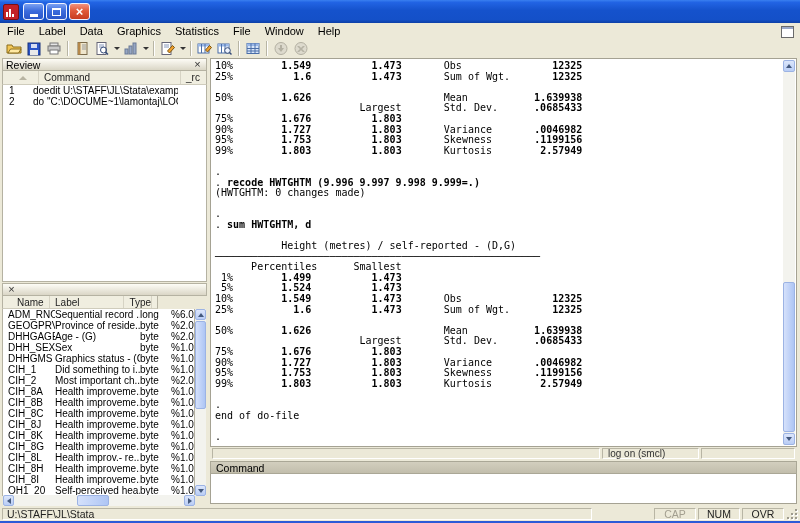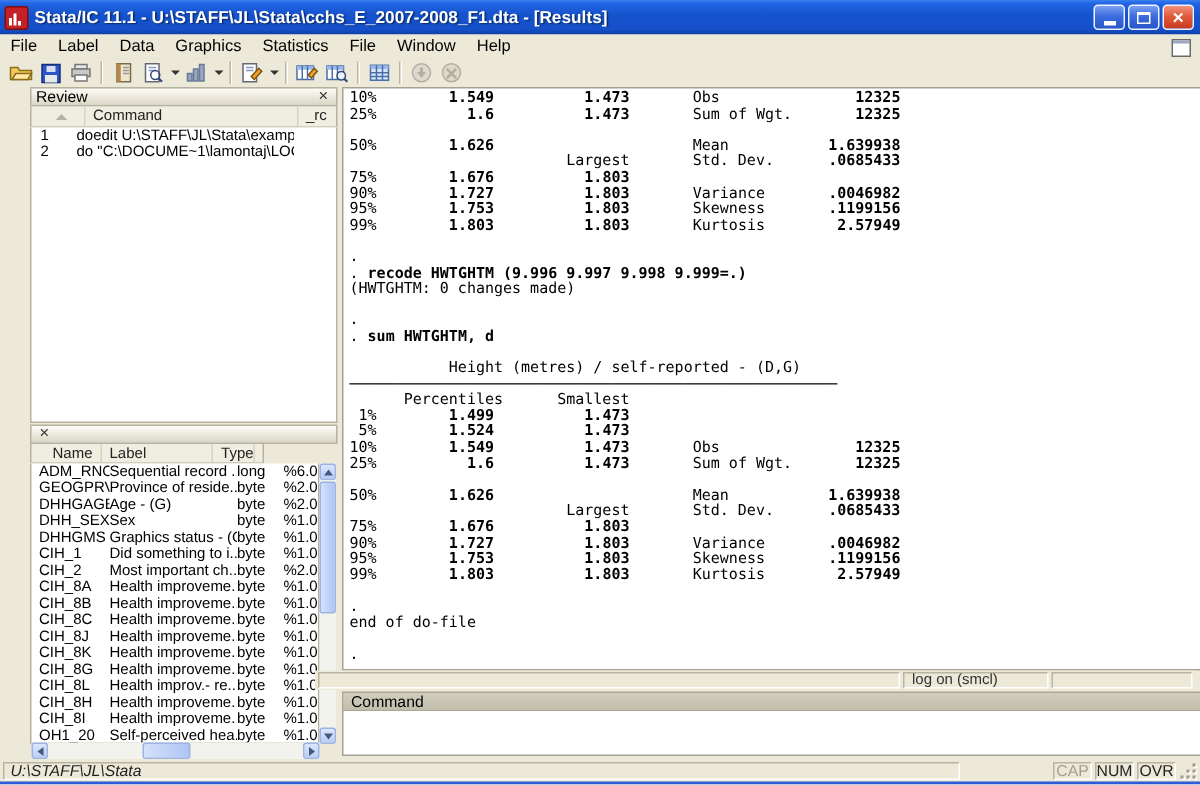--- a/index.html
+++ b/index.html
@@ -33,21 +33,21 @@
   .toolbar{position:absolute;left:0;top:39px;width:800px;height:19px;background:#ece9d8;display:flex;align-items:center;padding-left:4px;box-sizing:border-box;}
   .tbtn{width:20px;height:17px;display:flex;align-items:center;justify-content:center;flex:0 0 auto;}
   .tbtn svg{display:block;}
   .tdrop{width:9px;height:17px;display:flex;align-items:center;justify-content:center;flex:0 0 auto;}
   .tri-down{width:0;height:0;border-left:3px solid transparent;border-right:3px solid transparent;border-top:3px solid #333;}
   .tsep{width:1px;height:15px;background:#b8b5a4;border-right:1px solid #fff;margin:0 3px;flex:0 0 auto;}
 
   
   .main{position:absolute;left:0;top:58px;width:800px;height:449px;}
 
-  .panel{position:absolute;background:#ece9d8;margin-left:18px;}
+  .panel{position:absolute;background:#ece9d8;}
   .panel-title{height:13px;background:linear-gradient(180deg,#fdfcf6,#dad6c6);border:1px solid #b5b2a2;display:flex;align-items:center;font-size:10.5px;padding:0 3px;box-sizing:border-box;}
   .panel-title .pt-label{flex:1;}
   .panel-title .pt-close{font-size:11px;line-height:9px;color:#333;width:11px;text-align:center;}
   .cols-header{height:13px;background:#f0eee0;border-left:1px solid #b5b2a2;border-right:1px solid #b5b2a2;border-bottom:1px solid #cfccbc;display:flex;font-size:10px;color:#222;}
   .hcell{border-right:1px solid #d6d3c4;padding-left:5px;display:flex;align-items:center;box-sizing:border-box;overflow:hidden;white-space:nowrap;}
   .sort-tri{width:0;height:0;border-left:4px solid transparent;border-right:4px solid transparent;border-bottom:4px solid #b8b4a2;margin:0 auto;}
   .list{background:#fff;border:1px solid #b5b2a2;border-top:none;overflow:hidden;position:relative;}
 
   
   .review{left:2px;top:0;width:205px;height:223px;}
@@ -89,39 +89,38 @@
   .ls-sec{position:absolute;top:1px;height:11px;border:1px solid;border-color:#b8b5a4 #fff #fff #b8b5a4;box-sizing:border-box;display:flex;align-items:center;padding-left:5px;}
 
   
   .command-panel{left:210px;top:403px;width:587px;height:44px;}
   .cmd-title{height:13px;background:linear-gradient(180deg,#d2cebe,#c2beac);border:1px solid #aaa796;display:flex;align-items:center;font-size:10.5px;padding:0 5px;box-sizing:border-box;}
   .cmd-input{height:29px;background:#fff;border:1px solid #a5a293;border-top:none;}
 
   
   .statusbar{position:absolute;left:0;top:507px;width:800px;height:14px;background:#ece9d8;display:flex;align-items:center;font-size:10.5px;color:#222;}
   .sb-sec{height:12px;border:1px solid;border-color:#b8b5a4 #fff #fff #b8b5a4;box-sizing:border-box;display:flex;align-items:center;padding:0 4px;margin-left:2px;}
-  .sb-path{flex:1;margin-right:60px;font-style:italic;}
-  .sb-ind{width:26px;justify-content:center;padding:0;}
+  .sb-path{flex:1;margin-right:60px;}
+  .sb-ind{width:42px;justify-content:center;padding:0;}
   .sb-ind.off{color:#a39f90;}
   .grip{width:13px;height:13px;position:relative;margin:0 1px 0 2px;}
   .grip i{position:absolute;width:2px;height:2px;background:#9d9a8d;box-shadow:1px 1px 0 #fff;}
   .bottom-edge{position:absolute;left:0;top:521px;width:800px;height:2px;background:#2b5bd7;}
 </style>
 </head>
 <body>
 
 <div class="app">
 
   <div class="titlebar">
     <span class="app-icon">
         <i></i>
         <i></i>
         <i></i>
       </span>
-    <span class="title-text">Stata/IC 11.1 - U:\STAFF\JL\Stata\cchs_E_2007-2008_F1.dta - [Results]</span>
     <span class="win-btns">
       <span class="wbtn blue">
           <span class="glyph-min"></span>
         </span>
       <span class="wbtn blue">
           <span class="glyph-max"></span>
         </span>
       <span class="wbtn red">
           <span class="glyph-close">×</span>
         </span>

